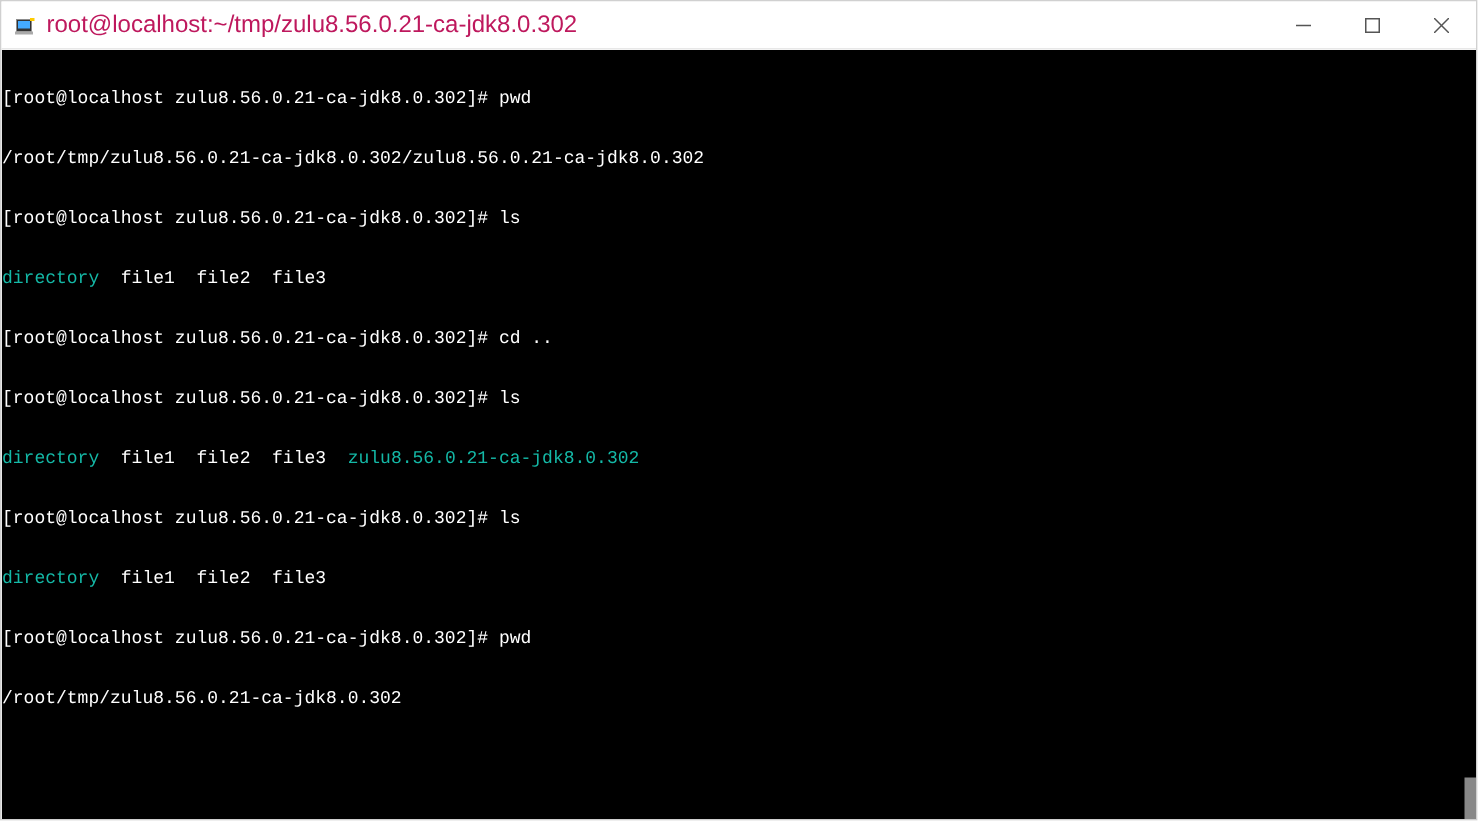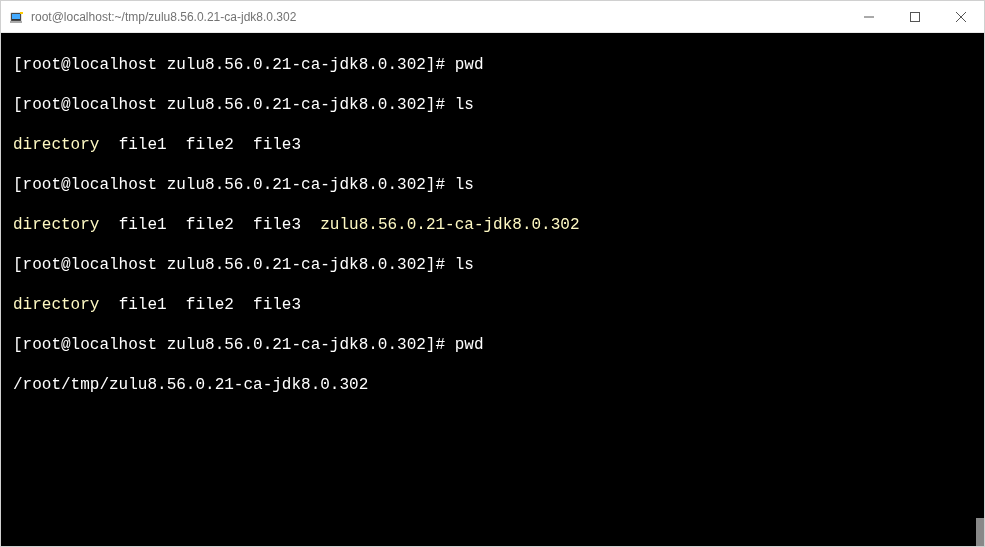--- a/index.html
+++ b/index.html
@@ -29,51 +29,51 @@
     .titlebar-icon {
       width: 16px;
       height: 16px;
       margin-right: 6px;
       display: flex;
       align-items: center;
       justify-content: center;
     }
     .titlebar-icon svg { width: 16px; height: 16px; }
     .titlebar-text {
-      font-size: 12px;
-      color: #737373;
+      font-size: 16px;
+      color: #be185d;
       flex: 1;
     }
     .titlebar-buttons {
       display: flex;
       height: 100%;
     }
     .titlebar-btn {
       width: 46px;
       height: 100%;
       display: flex;
       align-items: center;
       justify-content: center;
       color: #555;
       font-size: 10px;
     }
     .terminal {
       flex: 1;
       background: #000000;
       color: #ffffff;
       font-family: Consolas, "Courier New", monospace;
-      font-size: 16px;
+      font-size: 12px;
       line-height: 20px;
-      padding: 2px 12px;
+      padding: 2px 0;
       overflow-y: auto;
       white-space: pre;
       position: relative;
     }
     .line { white-space: pre; }
-    .dir { color: #fef9c3; }
+    .dir { color: #14b8a6; }
     .wht { color: #ffffff; }
     .scrollbar {
       position: absolute;
       right: 0;
       bottom: 0;
       width: 8px;
       height: 28px;
       background: #888;
       border-radius: 0;
     }
@@ -107,22 +107,24 @@
         <svg width="10" height="10" viewBox="0 0 10 10">
             <line x1="0" y1="0" x2="10" y2="10" stroke="#555" stroke-width="1"></line>
             <line x1="10" y1="0" x2="0" y2="10" stroke="#555" stroke-width="1"></line>
           </svg>
       </div>
     </div>
   </div>
 
   <div class="terminal">
 <div class="line"><span class="wht">[root@localhost zulu8.56.0.21-ca-jdk8.0.302]# </span><span class="wht">pwd</span></div>
+<div class="line"><span class="wht">/root/tmp/zulu8.56.0.21-ca-jdk8.0.302/zulu8.56.0.21-ca-jdk8.0.302</span></div>
 <div class="line"><span class="wht">[root@localhost zulu8.56.0.21-ca-jdk8.0.302]# </span><span class="wht">ls</span></div>
 <div class="line"><span class="dir">directory</span><span class="wht">  file1  file2  file3</span></div>
+<div class="line"><span class="wht">[root@localhost zulu8.56.0.21-ca-jdk8.0.302]# </span><span class="wht">cd ..</span></div>
 <div class="line"><span class="wht">[root@localhost zulu8.56.0.21-ca-jdk8.0.302]# </span><span class="wht">ls</span></div>
 <div class="line"><span class="dir">directory</span><span class="wht">  file1  file2  file3  </span><span class="dir">zulu8.56.0.21-ca-jdk8.0.302</span></div>
 <div class="line"><span class="wht">[root@localhost zulu8.56.0.21-ca-jdk8.0.302]# </span><span class="wht">ls</span></div>
 <div class="line"><span class="dir">directory</span><span class="wht">  file1  file2  file3</span></div>
 <div class="line"><span class="wht">[root@localhost zulu8.56.0.21-ca-jdk8.0.302]# </span><span class="wht">pwd</span></div>
 <div class="line"><span class="wht">/root/tmp/zulu8.56.0.21-ca-jdk8.0.302</span></div>
 
     <div class="scrollbar"></div>
   </div>
 </div>

